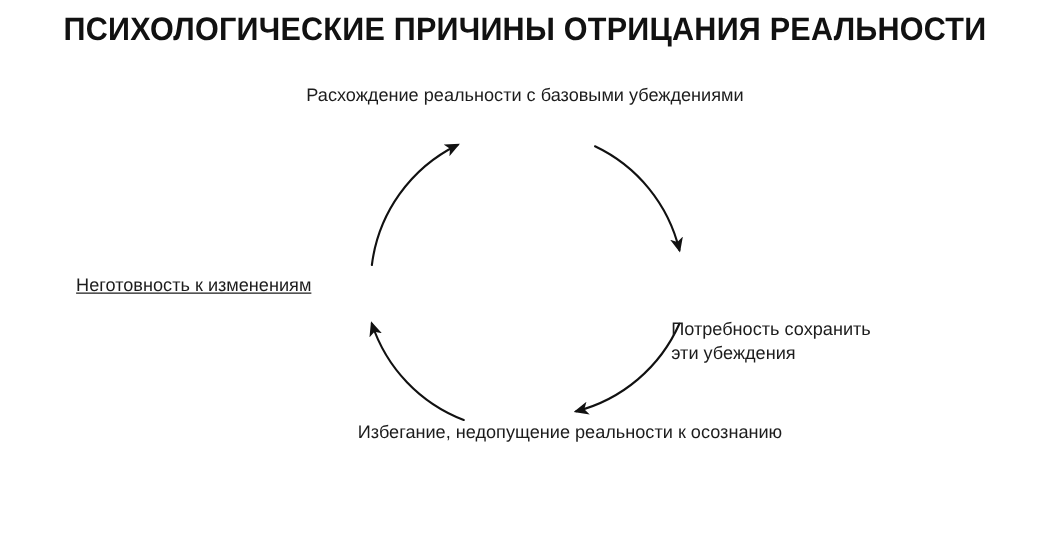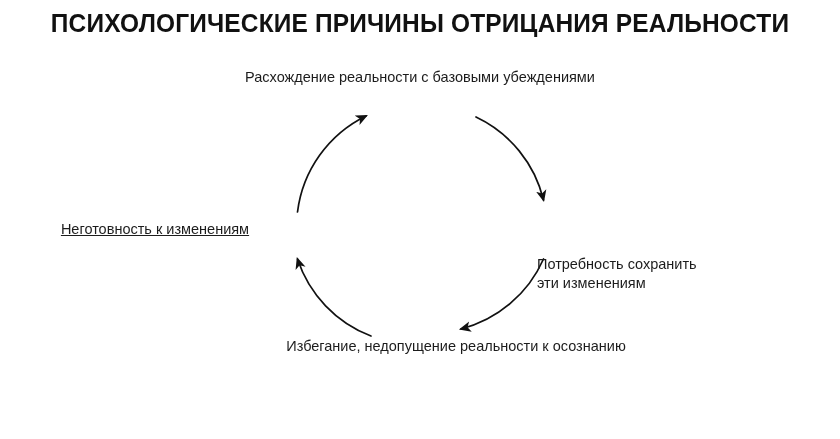--- a/index.html
+++ b/index.html
@@ -116,21 +116,21 @@
 
     <path d="M 371 336 A 124 124 0 0 1 297.5 259" fill="none" stroke="#111111" stroke-width="1.7" stroke-linecap="round" marker-end="url(#arrowhead)"></path>
   </svg>
 
   <div class="node-label" id="node-top">
     <div>Расхождение реальности с базовыми убеждениями</div>
   </div>
 
   <div class="node-label" id="node-right">
     <div>Потребность сохранить</div>
-    <div>эти изменениям</div>
+    <div>эти убеждения</div>
   </div>
 
   <div class="node-label" id="node-bottom">
     <div>Избегание, недопущение реальности к осознанию</div>
   </div>
 
   <div class="node-label" id="node-left">
     <div>Неготовность к изменениям</div>
   </div>
 

